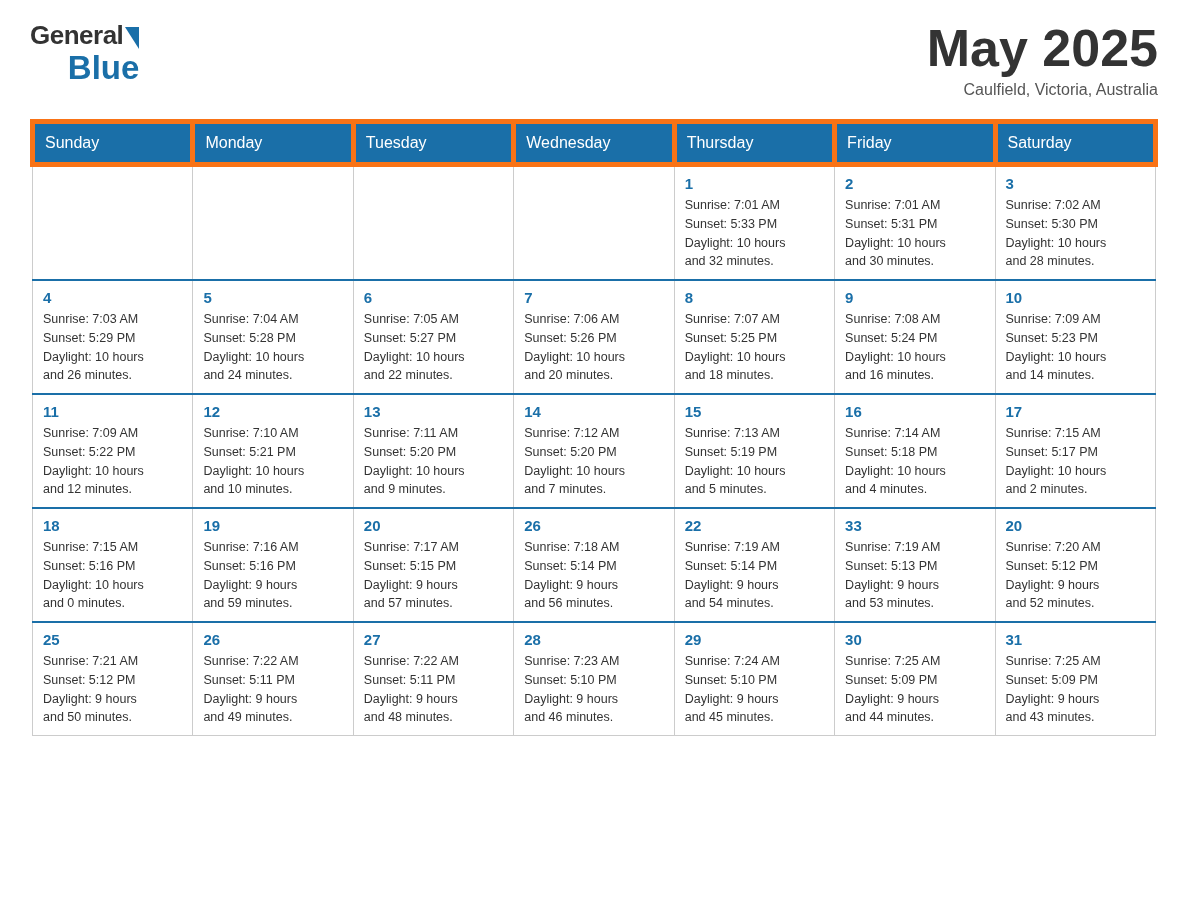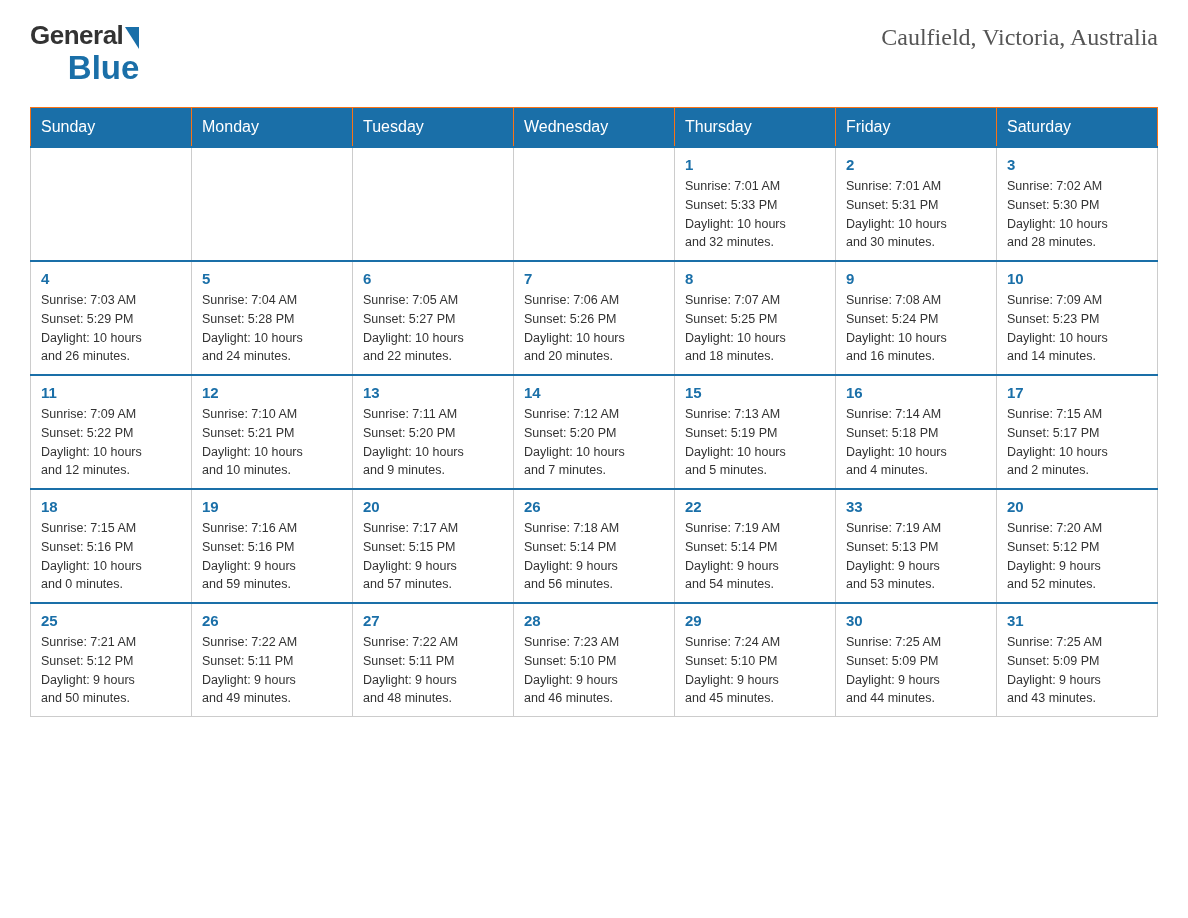--- a/index.html
+++ b/index.html
@@ -50,38 +50,37 @@
     .title-area {
       text-align: right;
     }
     .month-year {
       font-size: 52px;
       font-weight: bold;
       color: #333;
       line-height: 1.1;
     }
     .location {
-      font-size: 24px;
+      font-size: 16px;
       color: #555;
       margin-top: 4px;
-      font-family: Liberation Serif, serif;
     }
     .calendar {
       width: 100%;
       border-collapse: collapse;
       border: 1px solid #ccc;
     }
     .calendar th {
       background-color: #1a6fa8;
       color: #fff;
       font-size: 16px;
       font-weight: normal;
       padding: 10px 10px;
       text-align: left;
-      border: 1px solid #f97316;
+      border: 5px solid #f97316;
     }
     .calendar td {
       vertical-align: top;
       padding: 8px 10px;
       border: 1px solid #ccc;
       width: calc(100% / 7);
       min-height: 100px;
       font-size: 13px;
       color: #333;
     }
@@ -109,20 +108,21 @@
 
 <div class="header">
   <div class="logo">
     <div class="logo-top">
       <span class="logo-general">General</span>
       <div class="logo-triangle"></div>
     </div>
     <span class="logo-blue">Blue</span>
   </div>
   <div class="title-area">
+    <div class="month-year">May 2025</div>
     <div class="location">Caulfield, Victoria, Australia</div>
   </div>
 </div>
 
 <table class="calendar">
   <thead>
     <tr>
     <th>Sunday</th>
         <th>Monday</th>
         <th>Tuesday</th>

